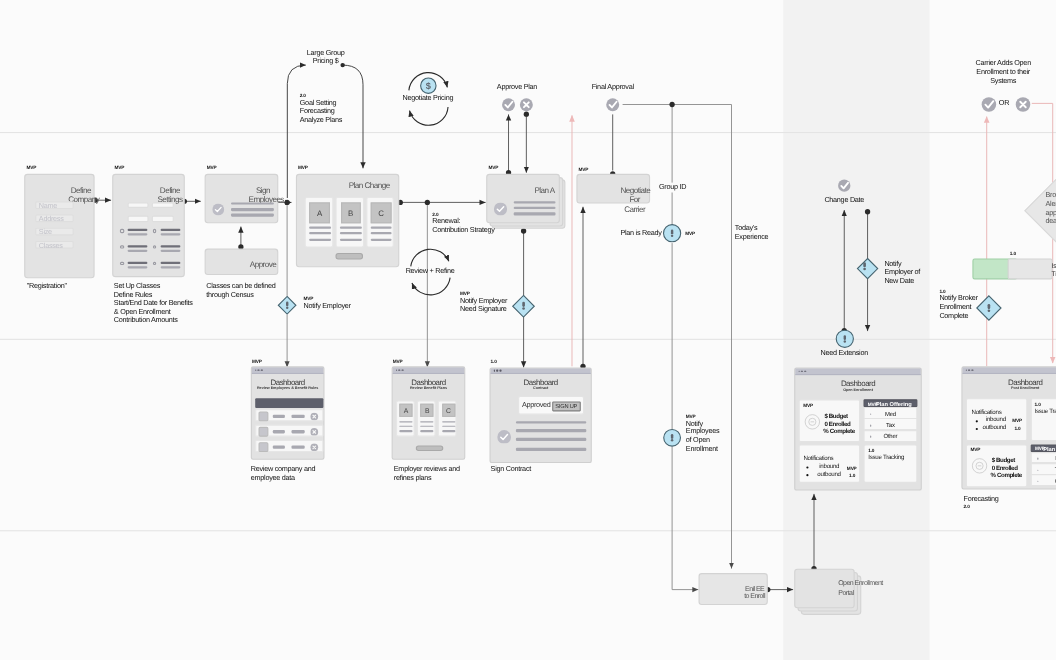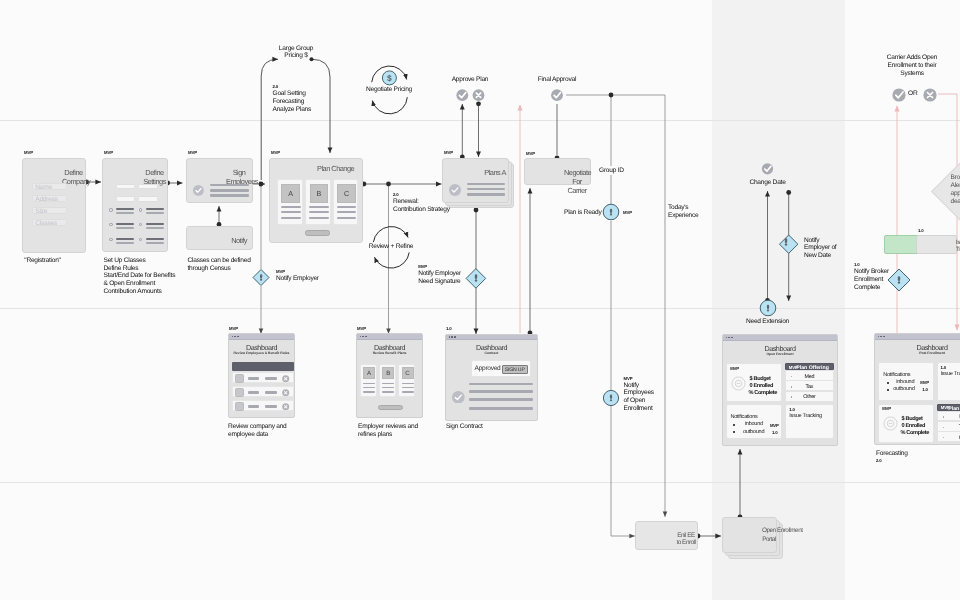--- a/index.html
+++ b/index.html
@@ -243,21 +243,21 @@
     <svg class="chkicon" style="position:absolute;left:6px;top:26px;" width="10.8" height="10.8" viewBox="0 0 24 24">
       <circle cx="12" cy="12" r="12" fill="#bdbdc6"></circle>
       <path d="M6.2 12.3 L10.2 16.2 L17.8 7.8" stroke="#fff" stroke-width="2.6" fill="none" stroke-linecap="round" stroke-linejoin="round"></path>
     </svg>
     <span class="bar" style="left:22.7px;top:24.7px;width:39px;height:2.8px;"></span>
     <span class="bar" style="left:22.7px;top:30.1px;width:39px;height:2.8px;"></span>
     <span class="bar" style="left:22.7px;top:35.5px;width:39px;height:2.8px;"></span>
   </div>
 
   <div class="node card" style="left:186px;top:225.7px;width:67.2px;height:24.3px;">
-    <div class="card-title" style="font-size:7.4px;margin-top:9px;">Notify</div>
+    <div class="card-title" style="font-size:7.4px;margin-top:9px;">Approve</div>
   </div>
   <div class="cap" style="left:187.5px;top:256.7px;">Classes can be defined
 through Census</div>
 
   <div class="mvp" style="left:271px;top:151.3px;">MVP</div>
   <div class="node card" style="left:269px;top:157.8px;width:94.2px;height:85.5px;">
     <div class="card-title" style="font-size:7.4px;margin-top:5px;">Plan Change</div>
 
     <div class="ptile" style="left:7px;top:20.5px;">
       <div class="ptile-box">
@@ -283,21 +283,21 @@
       <span class="bar" style="left:3px;top:30.7px;width:19.5px;height:1.9px;"></span>
       <span class="bar" style="left:3px;top:36.7px;width:19.5px;height:1.9px;"></span>
     </div>
     <div class="pbtn" style="left:34.5px;top:71.5px;width:25.5px;height:6px;"></div>
   </div>
 
   <div class="mvp" style="left:444px;top:151.3px;">MVP</div>
   <div class="node card" style="left:447.4px;top:163.2px;width:67.1px;height:45.1px;"></div>
   <div class="node card" style="left:444.7px;top:160.5px;width:67.1px;height:45.1px;"></div>
   <div class="node card" style="left:442px;top:157.8px;width:67.1px;height:45.1px;">
-    <div class="card-title" style="font-size:7.4px;margin-top:9px;">Plans A</div>
+    <div class="card-title" style="font-size:7.4px;margin-top:9px;">Plan A</div>
     <svg style="position:absolute;left:5.7px;top:25px;" width="12" height="12" viewBox="0 0 24 24">
       <circle cx="12" cy="12" r="12" fill="#bdbdc6"></circle>
       <path d="M6.2 12.3 L10.2 16.2 L17.8 7.8" stroke="#fff" stroke-width="2.6" fill="none" stroke-linecap="round" stroke-linejoin="round"></path>
     </svg>
     <span class="bar" style="left:23.6px;top:23.8px;width:38.4px;height:2.8px;"></span>
     <span class="bar" style="left:23.6px;top:28.9px;width:38.4px;height:2.8px;"></span>
     <span class="bar" style="left:23.6px;top:34.5px;width:38.4px;height:2.8px;"></span>
   </div>
 
   <div class="mvp" style="left:526px;top:152.3px;">MVP</div>

